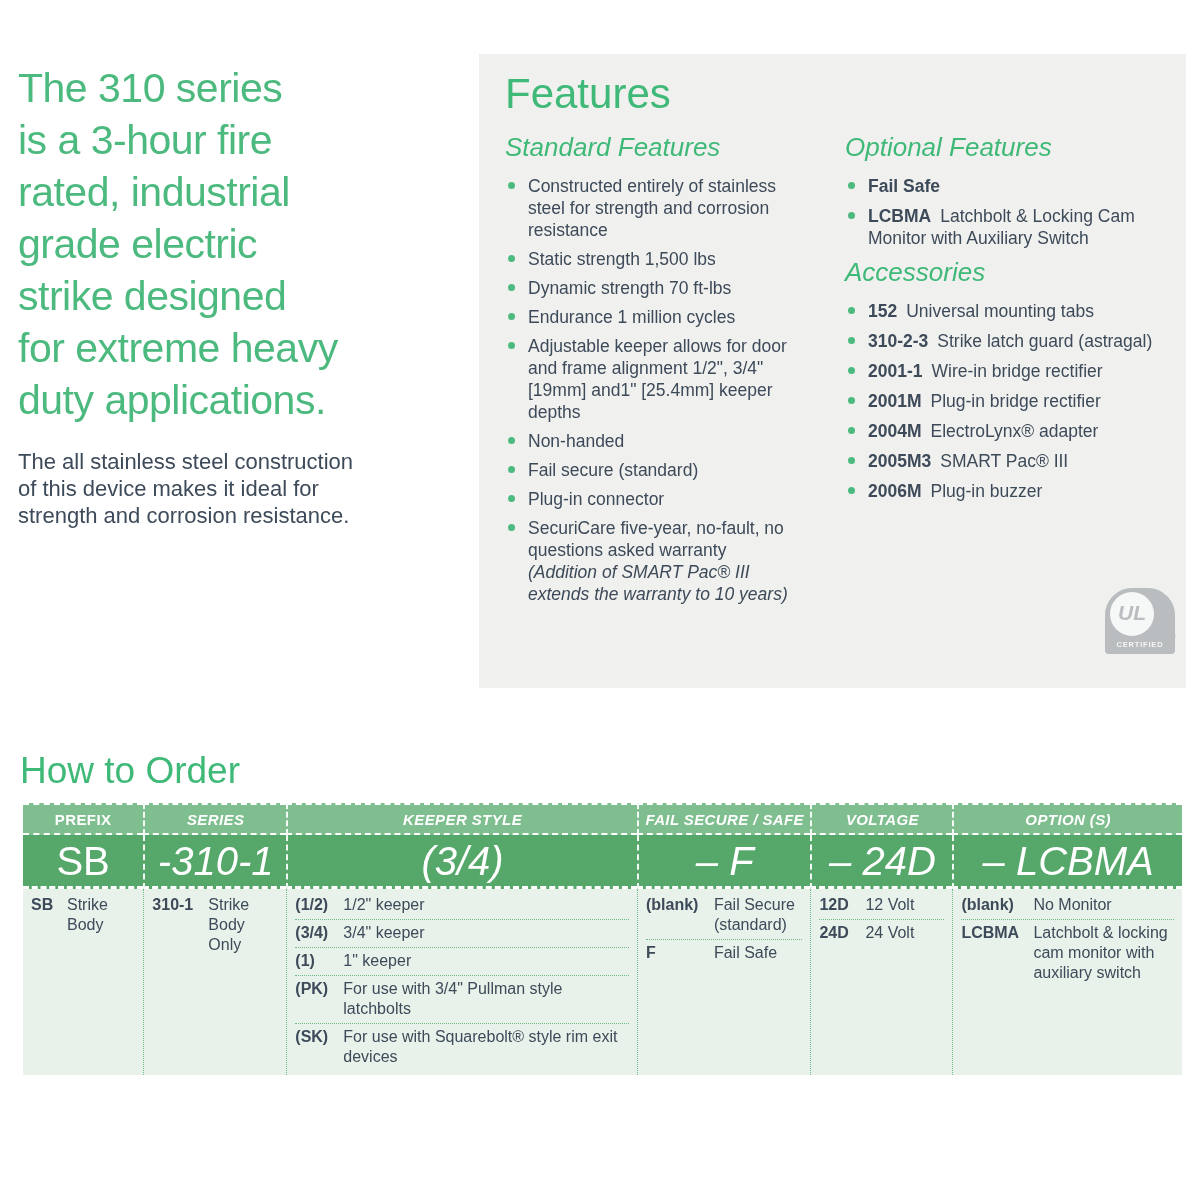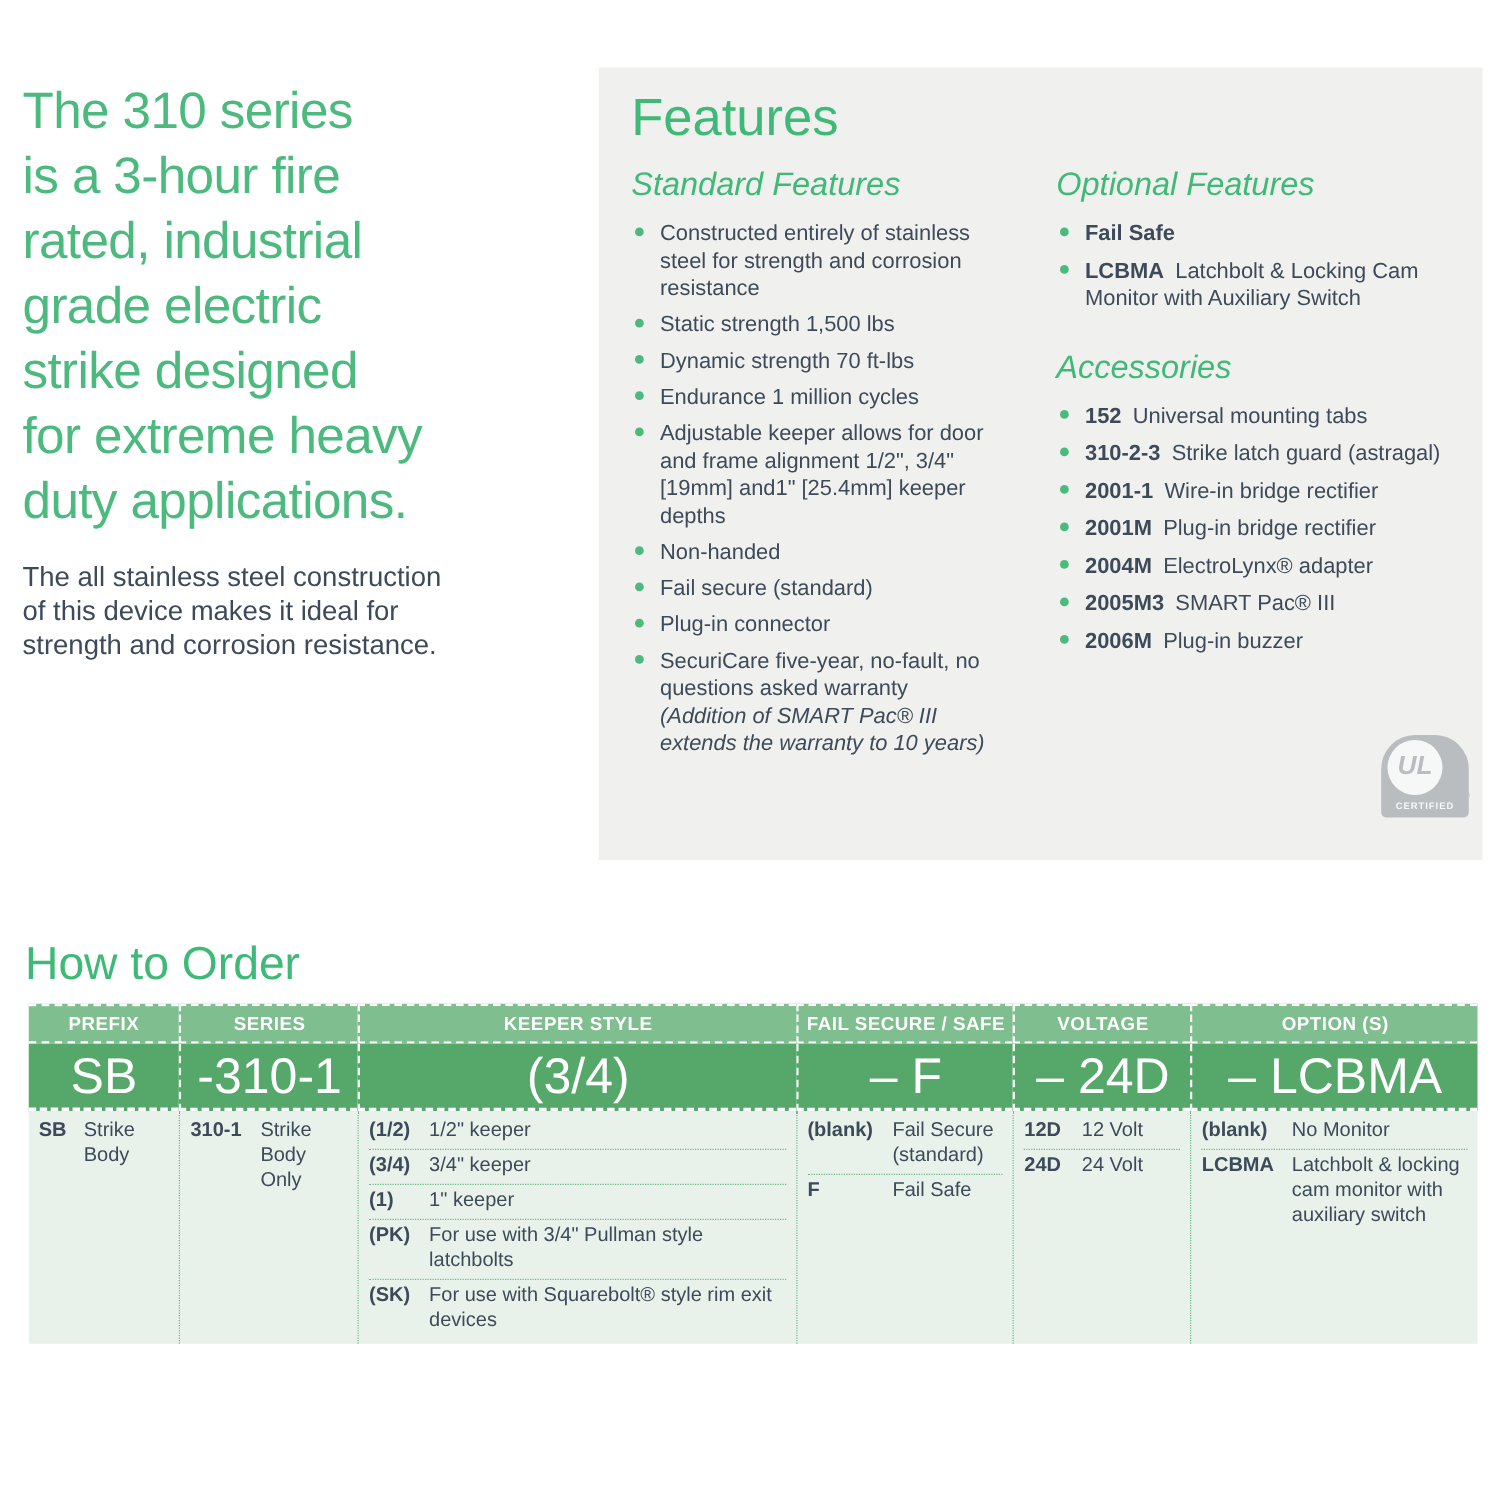--- a/index.html
+++ b/index.html
@@ -16,21 +16,21 @@
   .headline{color:#4cba7e;font-size:41px;line-height:52px;font-weight:400;letter-spacing:-0.5px;}
   .intro-body{width:338px;color:#3d4a59;font-size:22px;line-height:27px;}
 
   
   #features-panel{position:absolute;left:479px;top:54px;width:707px;height:634px;background:#f0f0ee;}
   .features-title{position:absolute;left:26px;top:16px;font-size:42px;color:#3fb978;font-weight:400;}
   .fcol{position:absolute;top:78px;}
   .fcol-standard{left:26px;width:308px;}
   .fcol-right{left:366px;width:325px;}
   .subhead{font-style:italic;color:#3fb978;font-size:26px;font-weight:500;margin:0 0 12px 0;}
-  .subhead.acc{margin-top:29px;}
+  .subhead.acc{margin-top:8px;}
   .blist{margin:0;padding:0;list-style:none;}
   .bitem{position:relative;padding-left:23px;margin-bottom:7px;font-size:17.5px;line-height:22px;color:#3d4a59;}
   .blist-wide .bitem{margin-bottom:8px;}
   .dot{position:absolute;left:3px;top:7px;width:7px;height:7px;border-radius:50%;background:#4cba7e;}
   .bcode{font-weight:bold;margin-right:9px;}
   .note{font-style:italic;}
   .note:empty{display:none;}
 
   
   .ul-badge{position:absolute;left:626px;top:534px;width:54px;height:66px;background:#b9bdc0;border-radius:27px 27px 4px 4px;padding-left:16px;}
@@ -47,21 +47,21 @@
   .cell{box-sizing:border-box;}
   .c0{width:122px;}.c1{width:145px;}.c2{width:356px;}.c3{width:176px;}.c4{width:144px;}.c5{width:233px;}
   .t-head .cell{
     background:#7fbe8e;color:#ffffff;font-size:15px;font-weight:bold;letter-spacing:0.4px;
     text-align:center;padding:6px 0 5px;border-top:2px dashed #fff;border-bottom:2px dashed #fff;
   }
   .t-val .cell{
     background:#55a869;color:#ffffff;font-size:40px;font-weight:400;text-align:center;
     height:54px;line-height:52px;border-bottom:3px dashed #fff;
   }
-  .t-head .cell + .cell,.t-val .cell + .cell{border-left:2px dashed rgba(255,255,255,0.92);}
+  .t-head .cell + .cell,.t-val .cell + .cell{border-left:2px dashed rgba(255,255,255,0.92);font-style:italic;}
   .t-det .cell{background:#e8f2ea;min-height:120px;padding:3px 8px 4px 8px;}
   .t-det .cell + .cell{border-left:1px dotted #6cbc86;}
   .drow{display:flex;font-size:16px;line-height:20px;color:#3d4a59;padding:3px 0 4px 0;}
   .drow + .drow{border-top:1px dotted #6cbc86;}
   .dcode{font-weight:bold;flex:0 0 auto;}
   .dtxt{flex:1 1 auto;}
   .dc0 .dcode{width:36px;}
   .dc1 .dcode{width:56px;}
   .dc2 .dcode{width:48px;}
   .dc3 .dcode{width:68px;}

